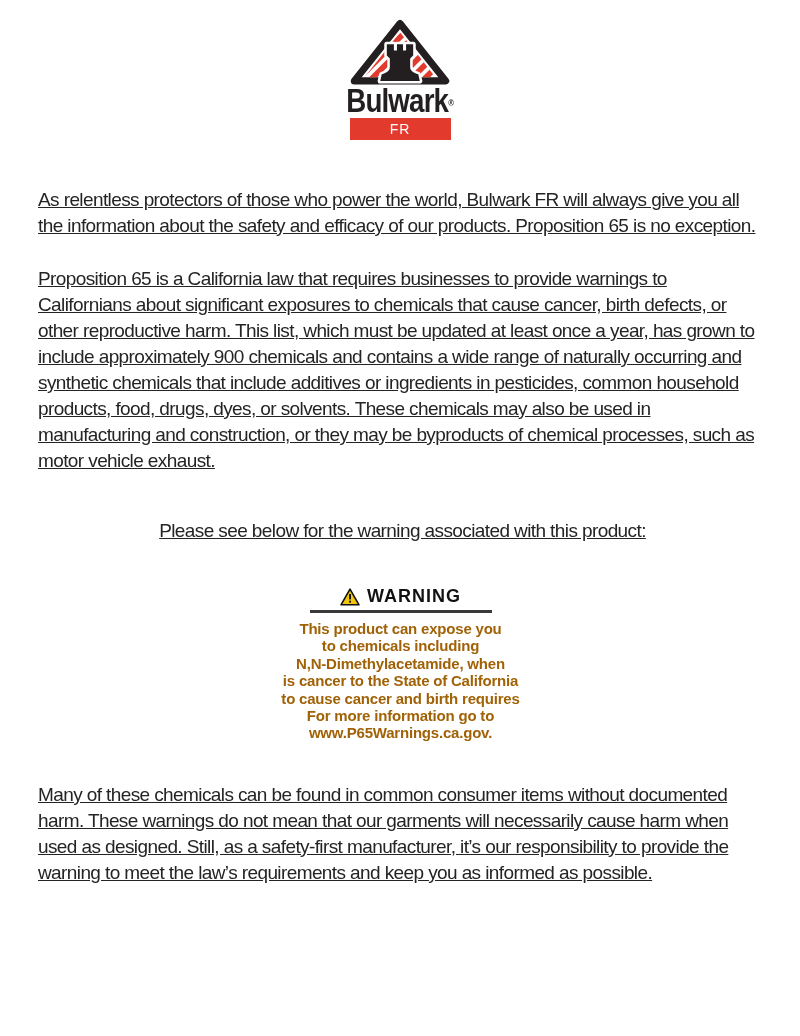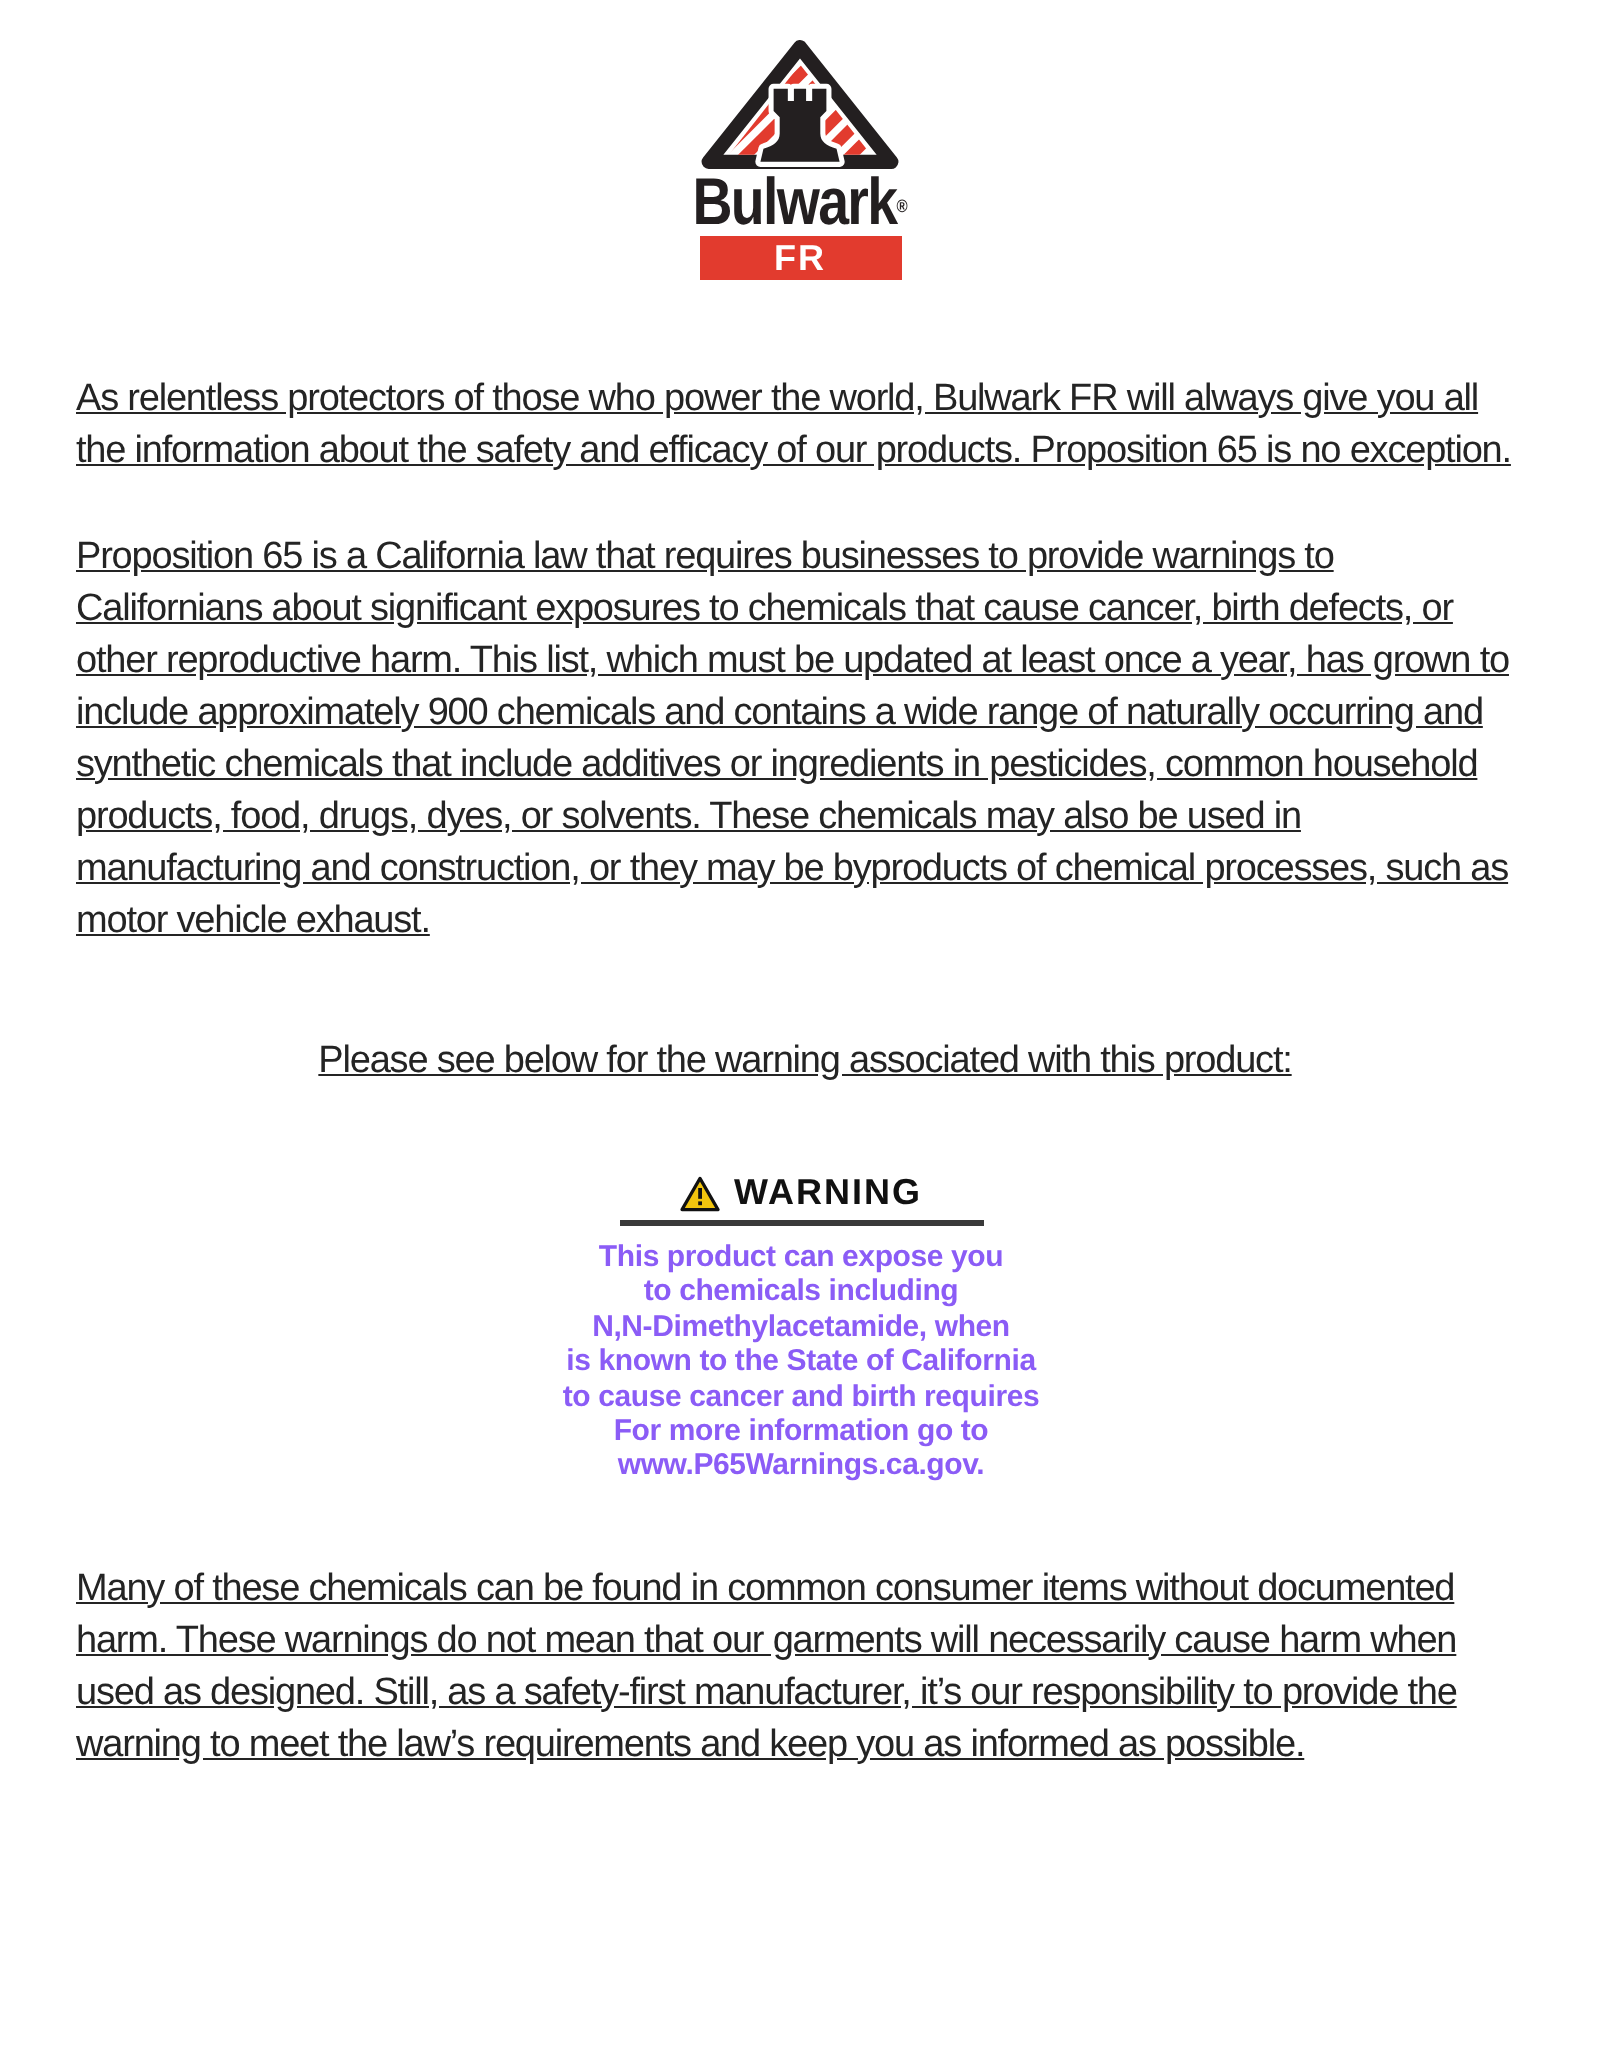--- a/index.html
+++ b/index.html
@@ -33,21 +33,21 @@
     font-size:9px;
     font-weight:bold;
     vertical-align:top;
     position:relative;top:2px;letter-spacing:0;
   }
   .fr-badge{
     margin-top:4px;
     width:101px;height:22px;
     background:#e23b2e;
     color:#ffffff;
-    font-size:18px;font-weight:bold;letter-spacing:1px;
+    font-size:14px;font-weight:normal;letter-spacing:1px;
     display:flex;align-items:center;justify-content:center;
   }
   
   .content{padding:0 37px 0 38px;}
   .content p{
     margin:0;
     font-size:19px;
     line-height:26px;
     letter-spacing:-0.6px;
     color:#242424;
@@ -77,21 +77,21 @@
     width:182px;height:3px;
     background:#3a3a3a;
     margin:3px auto 7px;
     border:none;
   }
   .warning-line{
     font-size:15px;
     font-weight:bold;
     line-height:17.4px;
     letter-spacing:-0.2px;
-    color:#8b5cf6;
+    color:#a16207;
   }
 </style>
 </head>
 <body>
 
 <div class="page">
 
   <div class="logo-block">
     <svg class="logo-triangle" width="102" height="68" viewBox="0 0 100 67" xmlns="http://www.w3.org/2000/svg">
       <defs>
@@ -140,21 +140,21 @@
           <rect x="9.1" y="6" width="1.9" height="5.4" fill="#111111"></rect>
           <rect x="9.1" y="12.7" width="1.9" height="1.9" fill="#111111"></rect>
         </svg>
         <span class="warning-title">WARNING</span>
       </div>
       <div class="warning-rule"></div>
       <div>
         <div class="warning-line">This product can expose you</div>
         <div class="warning-line">to chemicals including</div>
         <div class="warning-line">N,N-Dimethylacetamide, when</div>
-        <div class="warning-line">is known to the State of California</div>
+        <div class="warning-line">is cancer to the State of California</div>
         <div class="warning-line">to cause cancer and birth requires</div>
         <div class="warning-line">For more information go to</div>
         <div class="warning-line">www.P65Warnings.ca.gov.</div>
       </div>
     </div>
 
     <p class="p4">Many of these chemicals can be found in common consumer items without documented harm. These warnings do not mean that our garments will necessarily cause harm when used as designed. Still, as a safety-first manufacturer, it’s our responsibility to provide the warning to meet the law’s requirements and keep you as informed as possible.</p>
   </div>
 
 </div>

